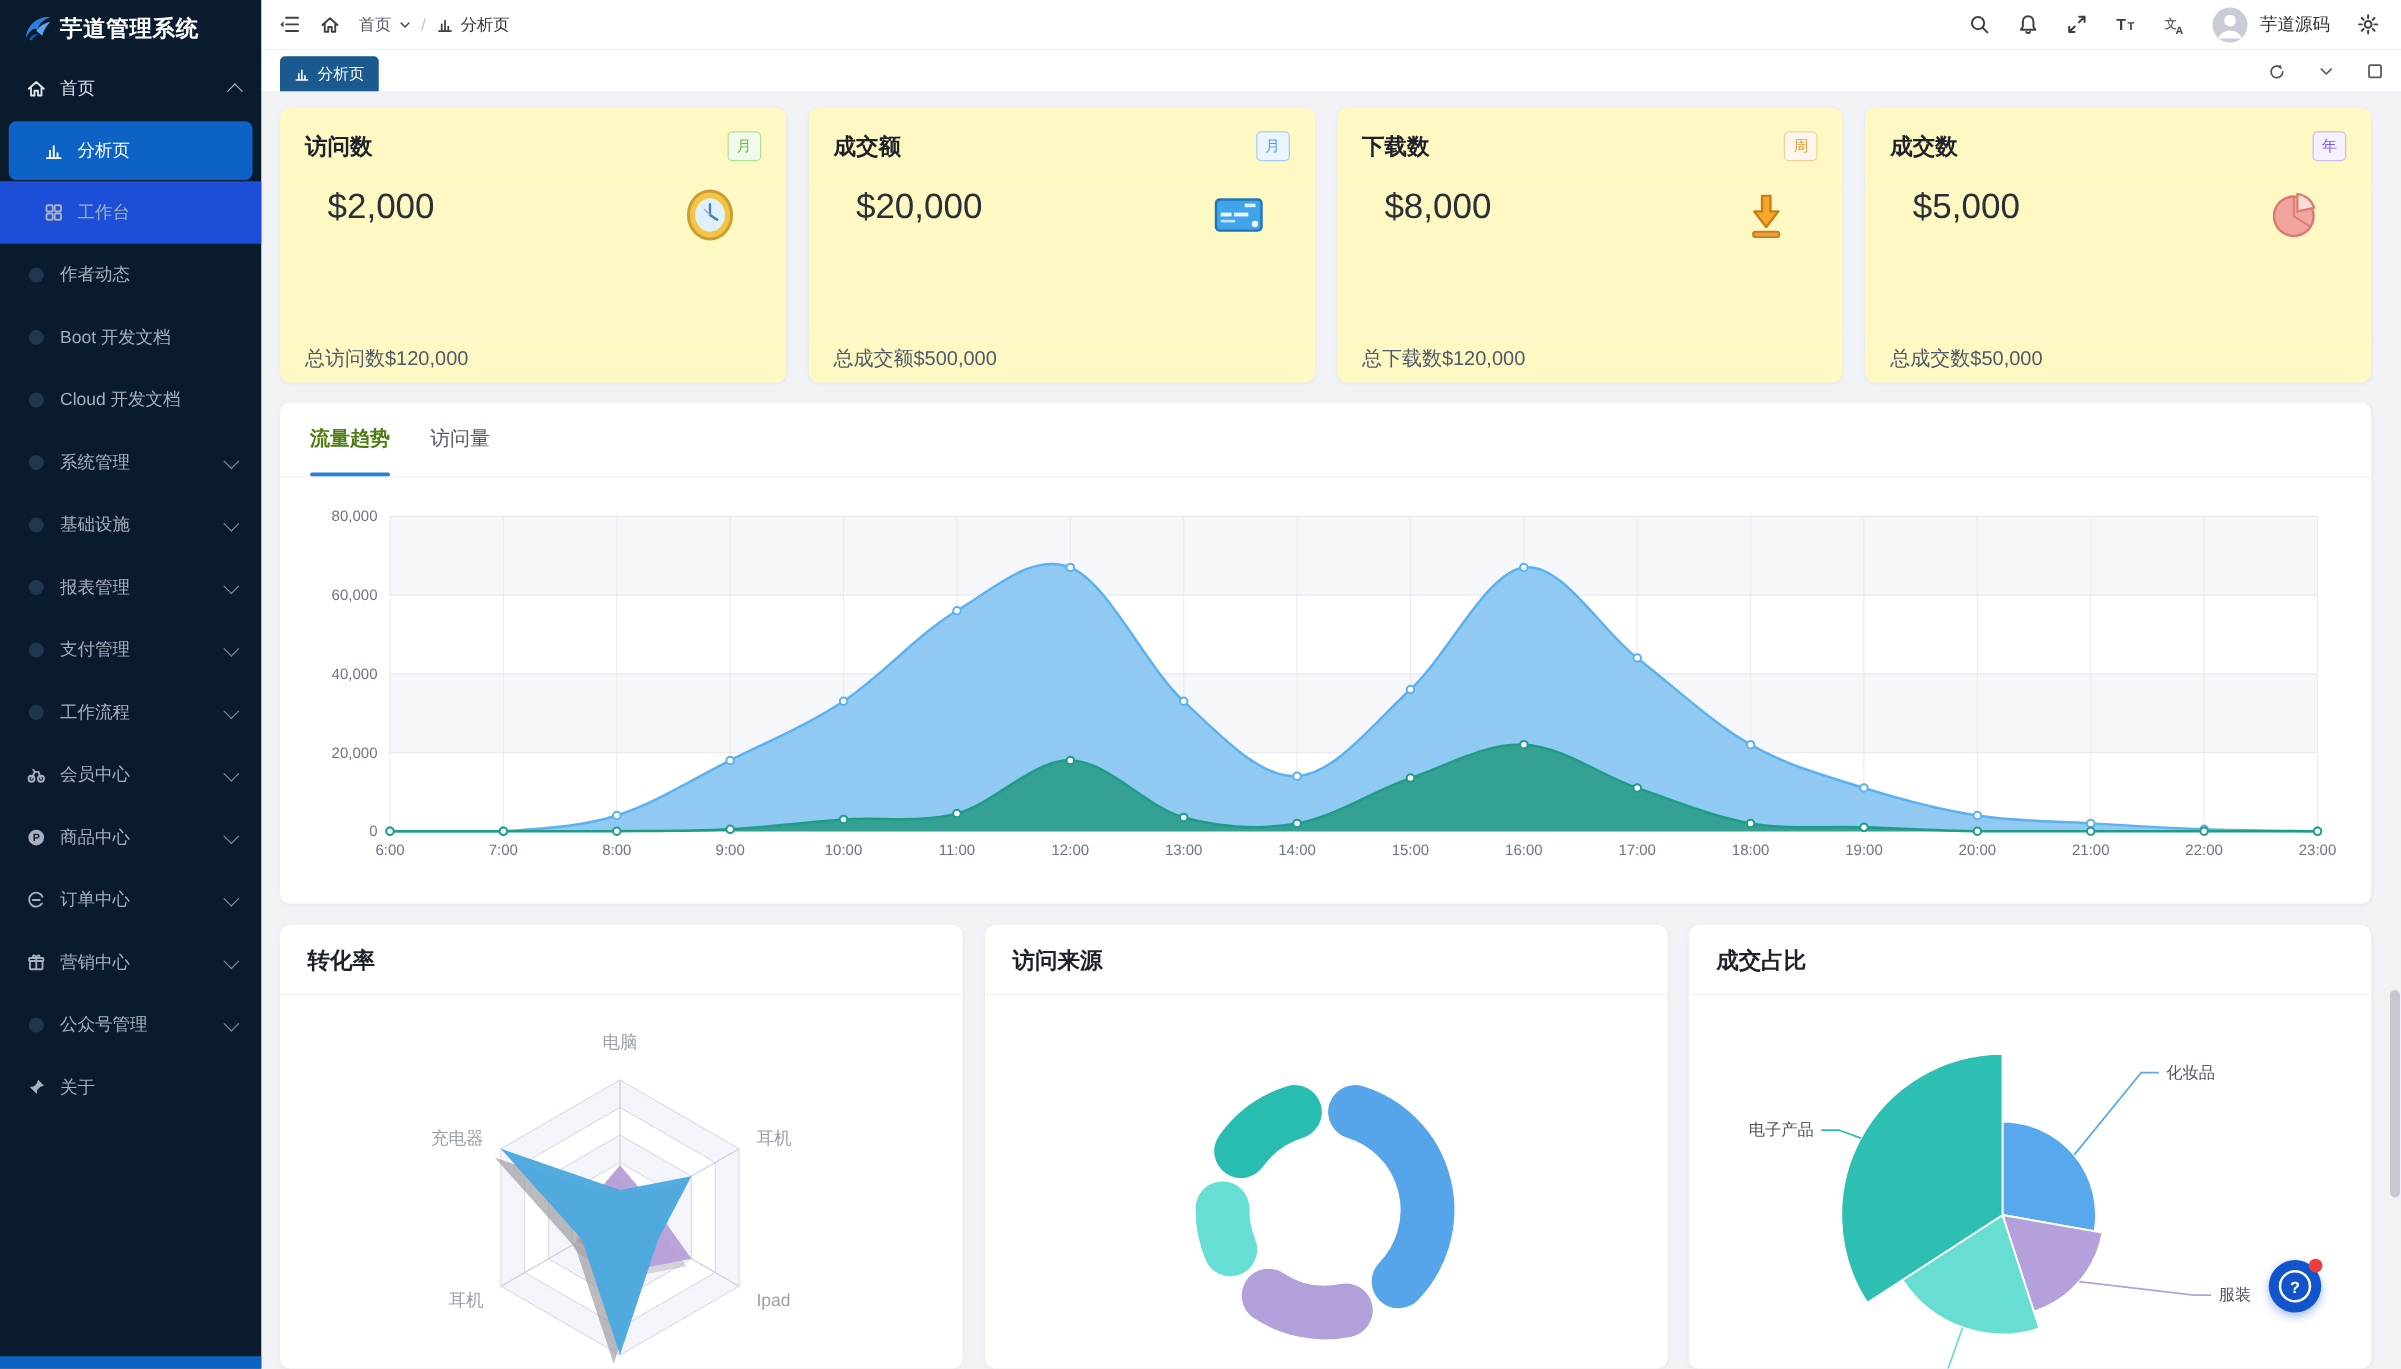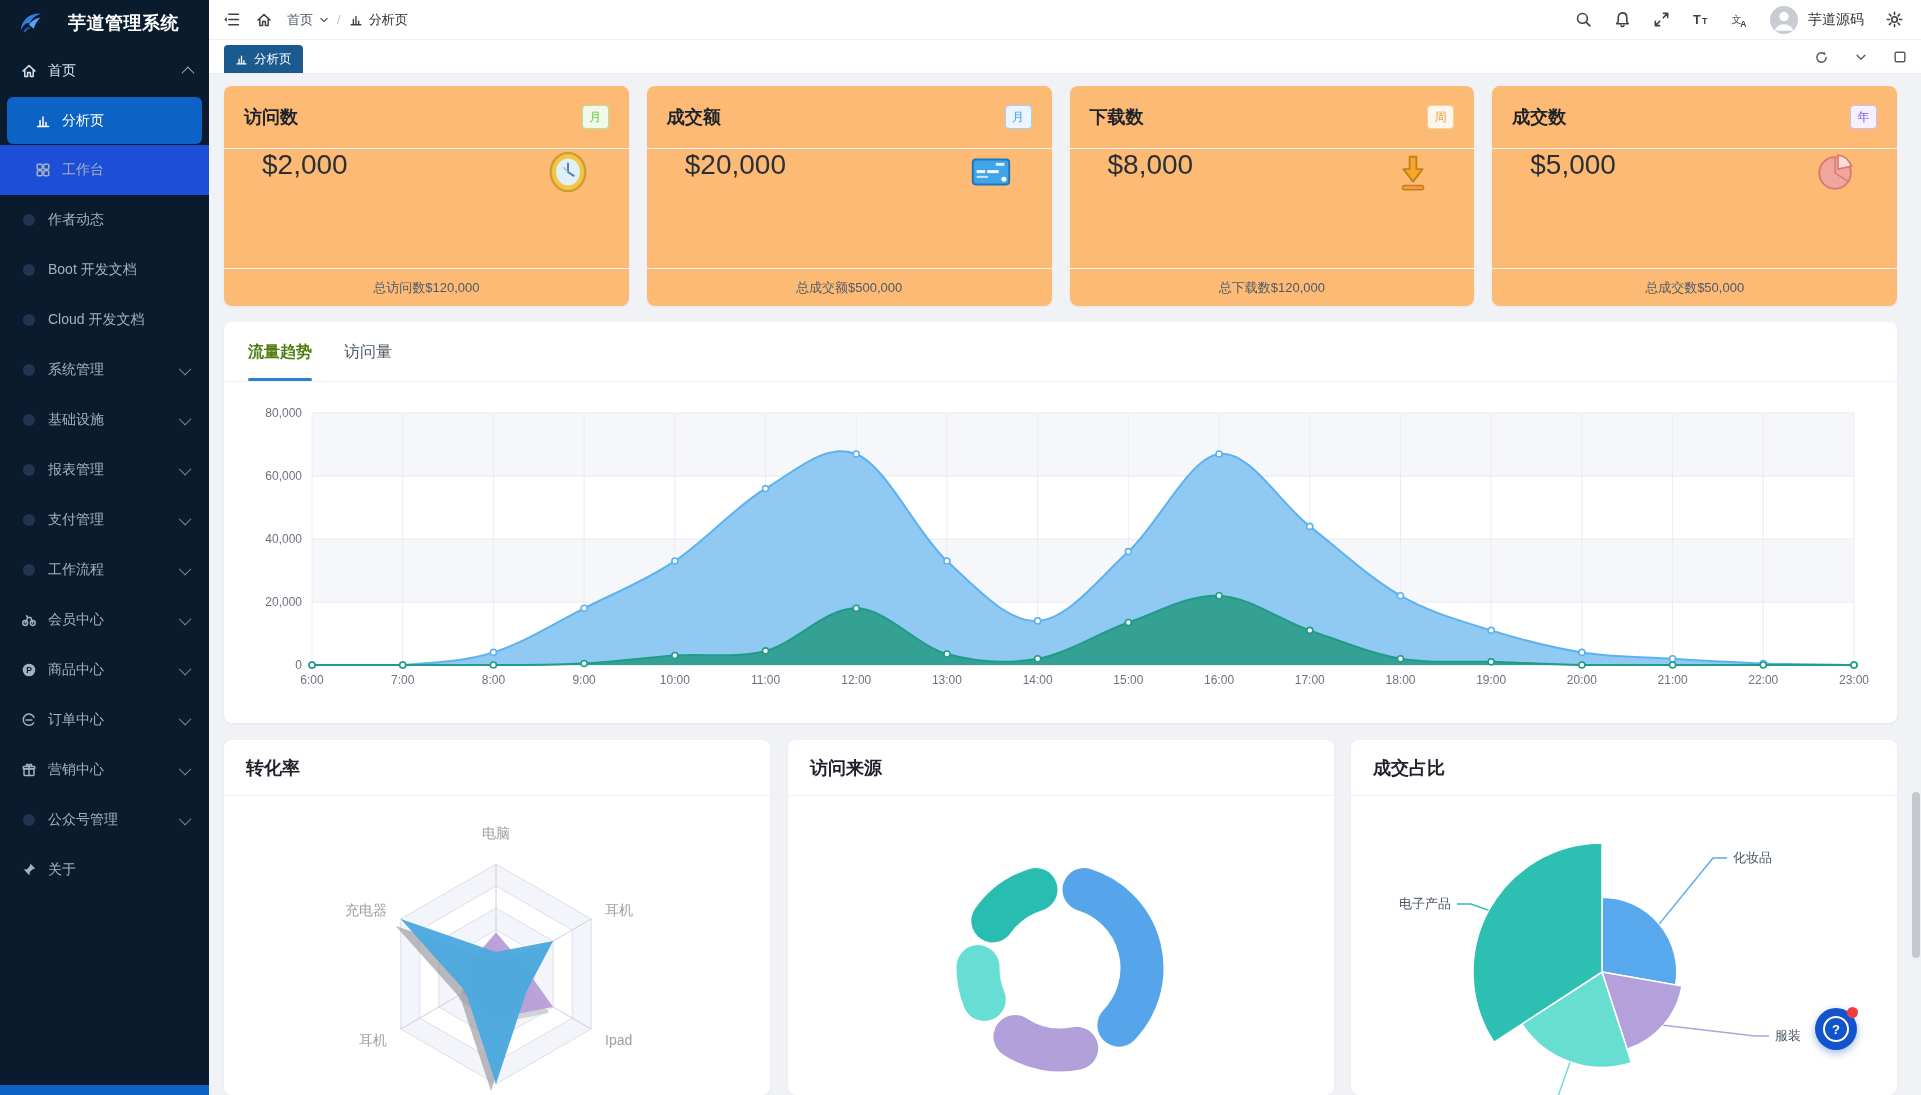--- a/index.html
+++ b/index.html
@@ -6,21 +6,21 @@
   body{
     width:1921px;height:1095px;position:relative;overflow:hidden;
     background:#f0f2f5;font-family:"Liberation Sans","DejaVu Sans",sans-serif;
     -webkit-font-smoothing:antialiased;
   }
   svg{display:block}
   
   .sidebar{position:absolute;left:0;top:0;width:209px;height:1095px;background:#0b1b2e;z-index:5}
   .logo-row{height:46px;display:flex;align-items:center;padding-left:16px}
   .logo-mark{width:30px;height:30px}
-  .logo-title{color:#fff;font-size:18px;font-weight:bold;margin-left:22px;letter-spacing:.5px}
+  .logo-title{color:#fff;font-size:18px;font-weight:bold;margin-left:2px;letter-spacing:.5px}
   .menu{padding-top:0}
   .mi{height:50px;display:flex;align-items:center;color:#a7b1bd;font-size:14px;padding-left:20px;cursor:pointer;box-sizing:border-box}
   .mi .mi-icon{width:18px;height:18px;margin-right:10px;display:flex;align-items:center;justify-content:center;flex:none}
   .mi.bright{color:#dbe2ea}
   .mi.sub{padding-left:34px}
   .mi.subbg{background:#1d4ed8}
   .mi.active{background:#0d63c5;color:#fff;border-radius:6px;margin:1px 7px;height:47px;padding-left:27px}
   .chev{margin-left:auto;margin-right:18px;width:8px;height:8px;border-left:1.6px solid currentColor;border-bottom:1.6px solid currentColor;opacity:.75;flex:none}
   .chev.down{transform:rotate(-45deg) translateY(-2px)}
   .chev.up{transform:rotate(135deg) translateY(-2px)}
@@ -36,32 +36,32 @@
   .avatar{width:28px;height:28px;border-radius:50%;background:#c8ccd4;display:flex;align-items:center;justify-content:center;overflow:hidden;flex:none}
   .user-name{font-size:14px;color:#303133;margin-left:-12px}
   
   .tabsbar{position:absolute;left:209px;top:40px;width:1712px;height:34px;background:#fff;border-bottom:1px solid #e9ebf0;box-sizing:border-box;z-index:3}
   .open-tab{position:absolute;left:15px;bottom:0;height:28px;background:#1a5a8f;color:#fff;border-radius:4px 4px 0 0;display:flex;align-items:center;gap:6px;padding:0 11px;font-size:12.5px;cursor:pointer}
   .open-tab .hic{width:13px;height:13px;color:#fff}
   .tab-controls{position:absolute;right:14px;top:0;height:34px;display:flex;align-items:center;gap:24px}
   .tab-controls .hic{color:#55585e;width:15px;height:15px}
   
   .stat-row{position:absolute;left:224px;top:86px;width:1673px;display:flex;gap:18px}
-  .scard{flex:1;height:220px;background:#fdba74;border-radius:8px;box-shadow:0 1px 3px rgba(15,23,42,.05);box-sizing:border-box}
+  .scard{flex:1;height:220px;background:#fef9c3;border-radius:8px;box-shadow:0 1px 3px rgba(15,23,42,.05);box-sizing:border-box}
   .sc-head{height:62px;display:flex;align-items:center;justify-content:space-between;padding:0 20px;border-bottom:1px solid #f2f3f5}
   .sc-title{font-size:18px;font-weight:600;color:#1d2129}
   .badge{min-width:13px;height:22px;padding:0 6px;border:1px solid;border-radius:4px;font-size:12px;display:flex;align-items:center;justify-content:center}
   .badge.green{color:#67c23a;background:#f0f9eb;border-color:#b3e19d}
   .badge.blue{color:#409eff;background:#ecf5ff;border-color:#a0cfff}
   .badge.orange{color:#e6a23c;background:#fdf6ec;border-color:#f3d19e}
   .badge.purple{color:#7b5be8;background:#f5f1fe;border-color:#cabcf5}
   .sc-body{height:120px;display:flex;align-items:flex-start;justify-content:space-between;padding:0 38px;border-bottom:1px solid #f2f3f5;box-sizing:border-box}
   .sc-value{font-size:28px;color:#2b2f36;font-weight:500}
   .sc-icon{width:46px;height:46px}
-  .sc-foot{height:37px;display:flex;align-items:center;justify-content:center;padding:0 20px;font-size:13px;color:#4e5969}
+  .sc-foot{height:37px;display:flex;align-items:center;justify-content:flex-start;padding:0 20px;font-size:16px;color:#4e5969}
   
   .trend-card{position:absolute;left:224px;top:322px;width:1673px;height:401px;background:#fff;border-radius:8px;box-shadow:0 1px 3px rgba(15,23,42,.05)}
   .t-tabs{height:60px;border-bottom:1px solid #f0f1f4;display:flex;align-items:stretch;gap:32px;padding-left:24px;box-sizing:border-box}
   .t-tab{font-size:16px;color:#4e5969;line-height:59px;position:relative;cursor:pointer}
   .t-tab.active{color:#4d7c0f;font-weight:700}
   .t-tab.active::after{content:"";position:absolute;left:0;right:0;bottom:0;height:3px;border-radius:2px;background:#2b7fd6}
   
   .bcard{position:absolute;top:740px;width:546px;height:355px;background:#fff;border-radius:8px;box-shadow:0 1px 3px rgba(15,23,42,.05);overflow:hidden}
   .bc-head{height:55px;display:flex;align-items:center;padding:0 22px;border-bottom:1px solid #f0f1f4;font-size:18px;font-weight:600;color:#1d2129}
   

